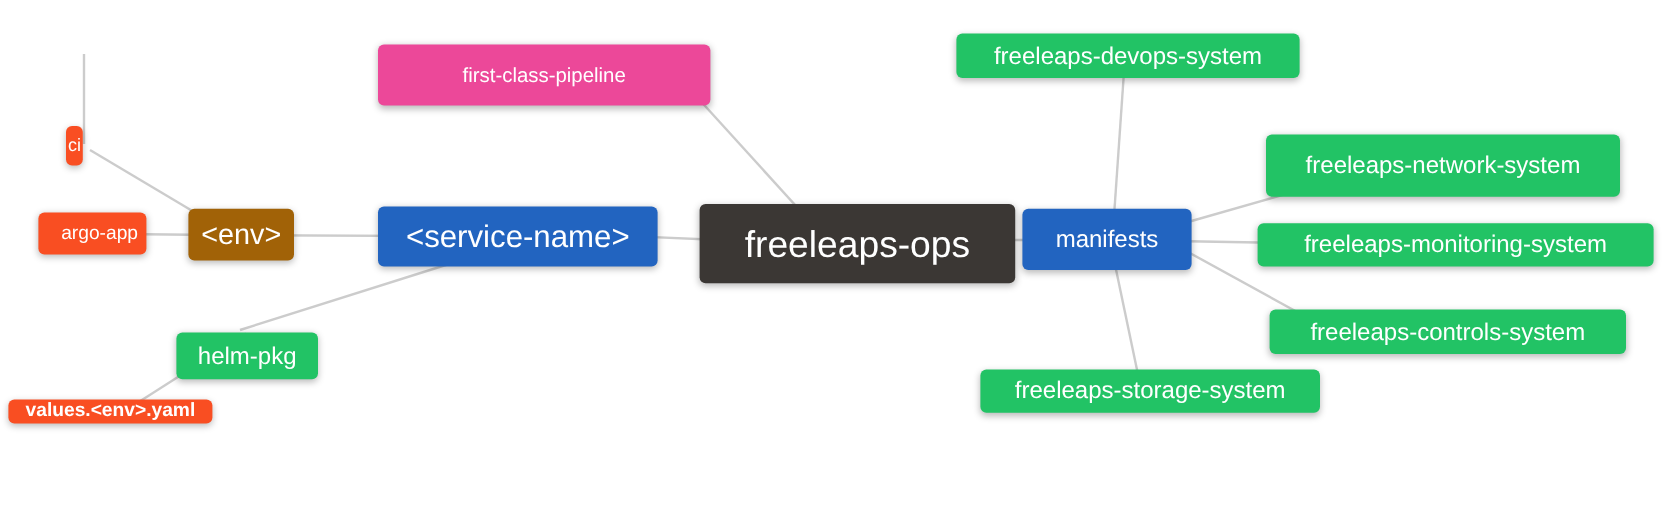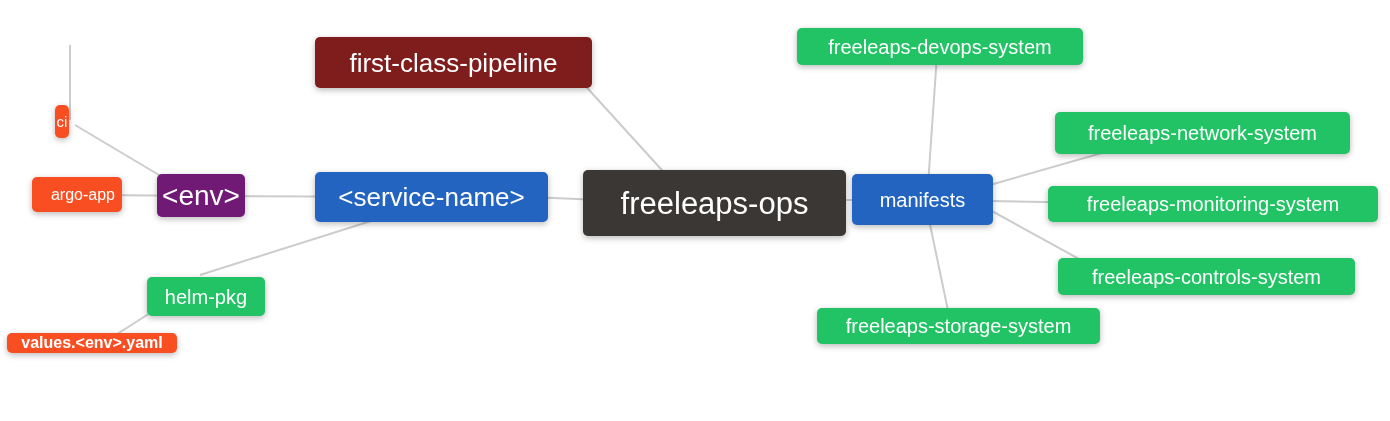--- a/index.html
+++ b/index.html
@@ -48,26 +48,26 @@
       <line x1="530" y1="197" x2="600" y2="200" stroke="#cccccc" stroke-width="2"></line>
       <line x1="830" y1="200" x2="870" y2="200" stroke="#cccccc" stroke-width="2"></line>
       <line x1="928" y1="185" x2="937" y2="55" stroke="#cccccc" stroke-width="2"></line>
       <line x1="990" y1="185" x2="1130" y2="145" stroke="#cccccc" stroke-width="2"></line>
       <line x1="990" y1="201" x2="1100" y2="203" stroke="#cccccc" stroke-width="2"></line>
       <line x1="990" y1="210" x2="1090" y2="265" stroke="#cccccc" stroke-width="2"></line>
       <line x1="928" y1="215" x2="950" y2="320" stroke="#cccccc" stroke-width="2"></line>
     </svg>
 
 <div class="node" style="left: 583px; top: 170px; width: 263px; height: 66px; font-size: 31px; background: rgb(59, 55, 52); color: rgb(255, 255, 255);">freeleaps-ops</div>
-    <div class="node" style="left: 315px; top: 37px; width: 277px; height: 51px; font-size: 26px; background: #7f1d1d; color: rgb(255, 255, 255);">first-class-pipeline</div>
+    <div class="node" style="left: 315px; top: 37px; width: 277px; height: 51px; font-size: 17px; background: #ec4899; color: rgb(255, 255, 255);">first-class-pipeline</div>
     <div class="node" style="left: 315px; top: 172px; width: 233px; height: 50px; font-size: 26px; background: rgb(34, 100, 192); color: rgb(255, 255, 255);">&lt;service-name&gt;</div>
     <div class="node" style="left: 852px; top: 174px; width: 141px; height: 51px; font-size: 20px; background: rgb(34, 100, 192); color: rgb(255, 255, 255);">manifests</div>
-    <div class="node" style="left: 157px; top: 174px; width: 88px; height: 43px; font-size: 28px; background: #701a75; color: rgb(255, 255, 255);">&lt;env&gt;</div>
+    <div class="node" style="left: 157px; top: 174px; width: 88px; height: 43px; font-size: 24px; background: #a16207; color: rgb(255, 255, 255);">&lt;env&gt;</div>
     <div class="node" style="left: 147px; top: 257px; width: 118px; height: 39px; font-size: 20px; background: rgb(34, 195, 101); color: rgb(255, 255, 255); margin-top: 20px;">helm-pkg</div>
     <div class="node" style="left: 55px; top: 105px; width: 14px; height: 33px; font-size: 15px; background: rgb(249, 78, 34); color: rgb(255, 255, 255);">ci</div>
     <div class="node" style="left: 32px; top: 177px; width: 90px; height: 35px; font-size: 16px; background: rgb(249, 78, 34); color: rgb(255, 255, 255); padding-left: 12px;">argo-app</div>
     <div class="node" style="left: 7px; top: 333px; width: 170px; height: 20px; font-size: 16px; background: rgb(249, 78, 34); color: rgb(255, 255, 255); font-weight: bold;">values.&lt;env&gt;.yaml</div>
     <div class="node" style="left: 797px; top: 28px; width: 286px; height: 37px; font-size: 20px; background: rgb(34, 195, 101); color: rgb(255, 255, 255);">freeleaps-devops-system</div>
-    <div class="node" style="left: 1055px; top: 112px; width: 295px; height: 42px; font-size: 20px; background: rgb(34, 195, 101); color: rgb(255, 255, 255);">freeleaps-network-system</div>
+    <div class="node" style="left: 1055px; top: 112px; width: 295px; height: 52px; font-size: 20px; background: rgb(34, 195, 101); color: rgb(255, 255, 255);">freeleaps-network-system</div>
     <div class="node" style="left: 1048px; top: 186px; width: 330px; height: 36px; font-size: 20px; background: rgb(34, 195, 101); color: rgb(255, 255, 255);">freeleaps-monitoring-system</div>
     <div class="node" style="left: 1058px; top: 258px; width: 297px; height: 37px; font-size: 20px; background: rgb(34, 195, 101); color: rgb(255, 255, 255);">freeleaps-controls-system</div>
     <div class="node" style="left: 817px; top: 308px; width: 283px; height: 36px; font-size: 20px; background: rgb(34, 195, 101); color: rgb(255, 255, 255);">freeleaps-storage-system</div>
   </div>
 
 </body></html>

